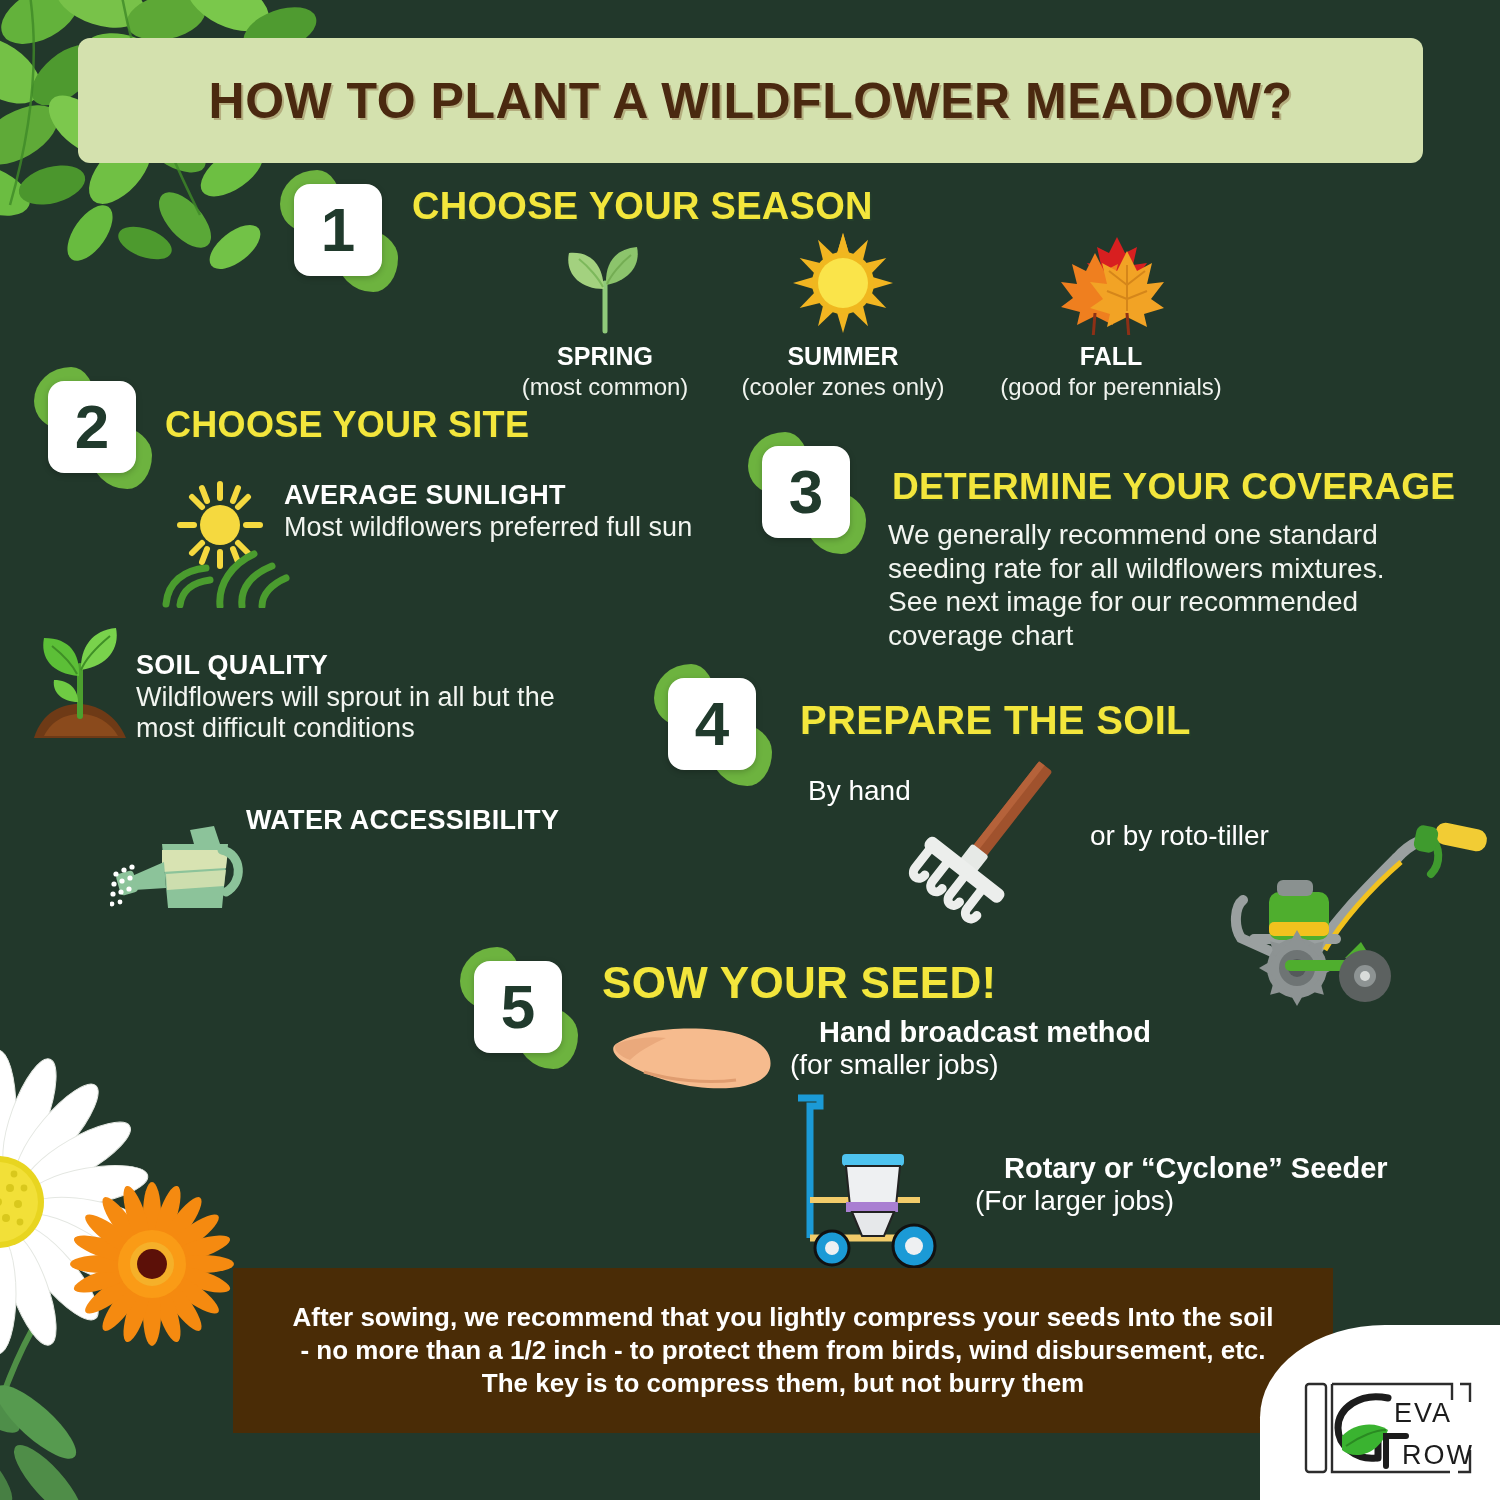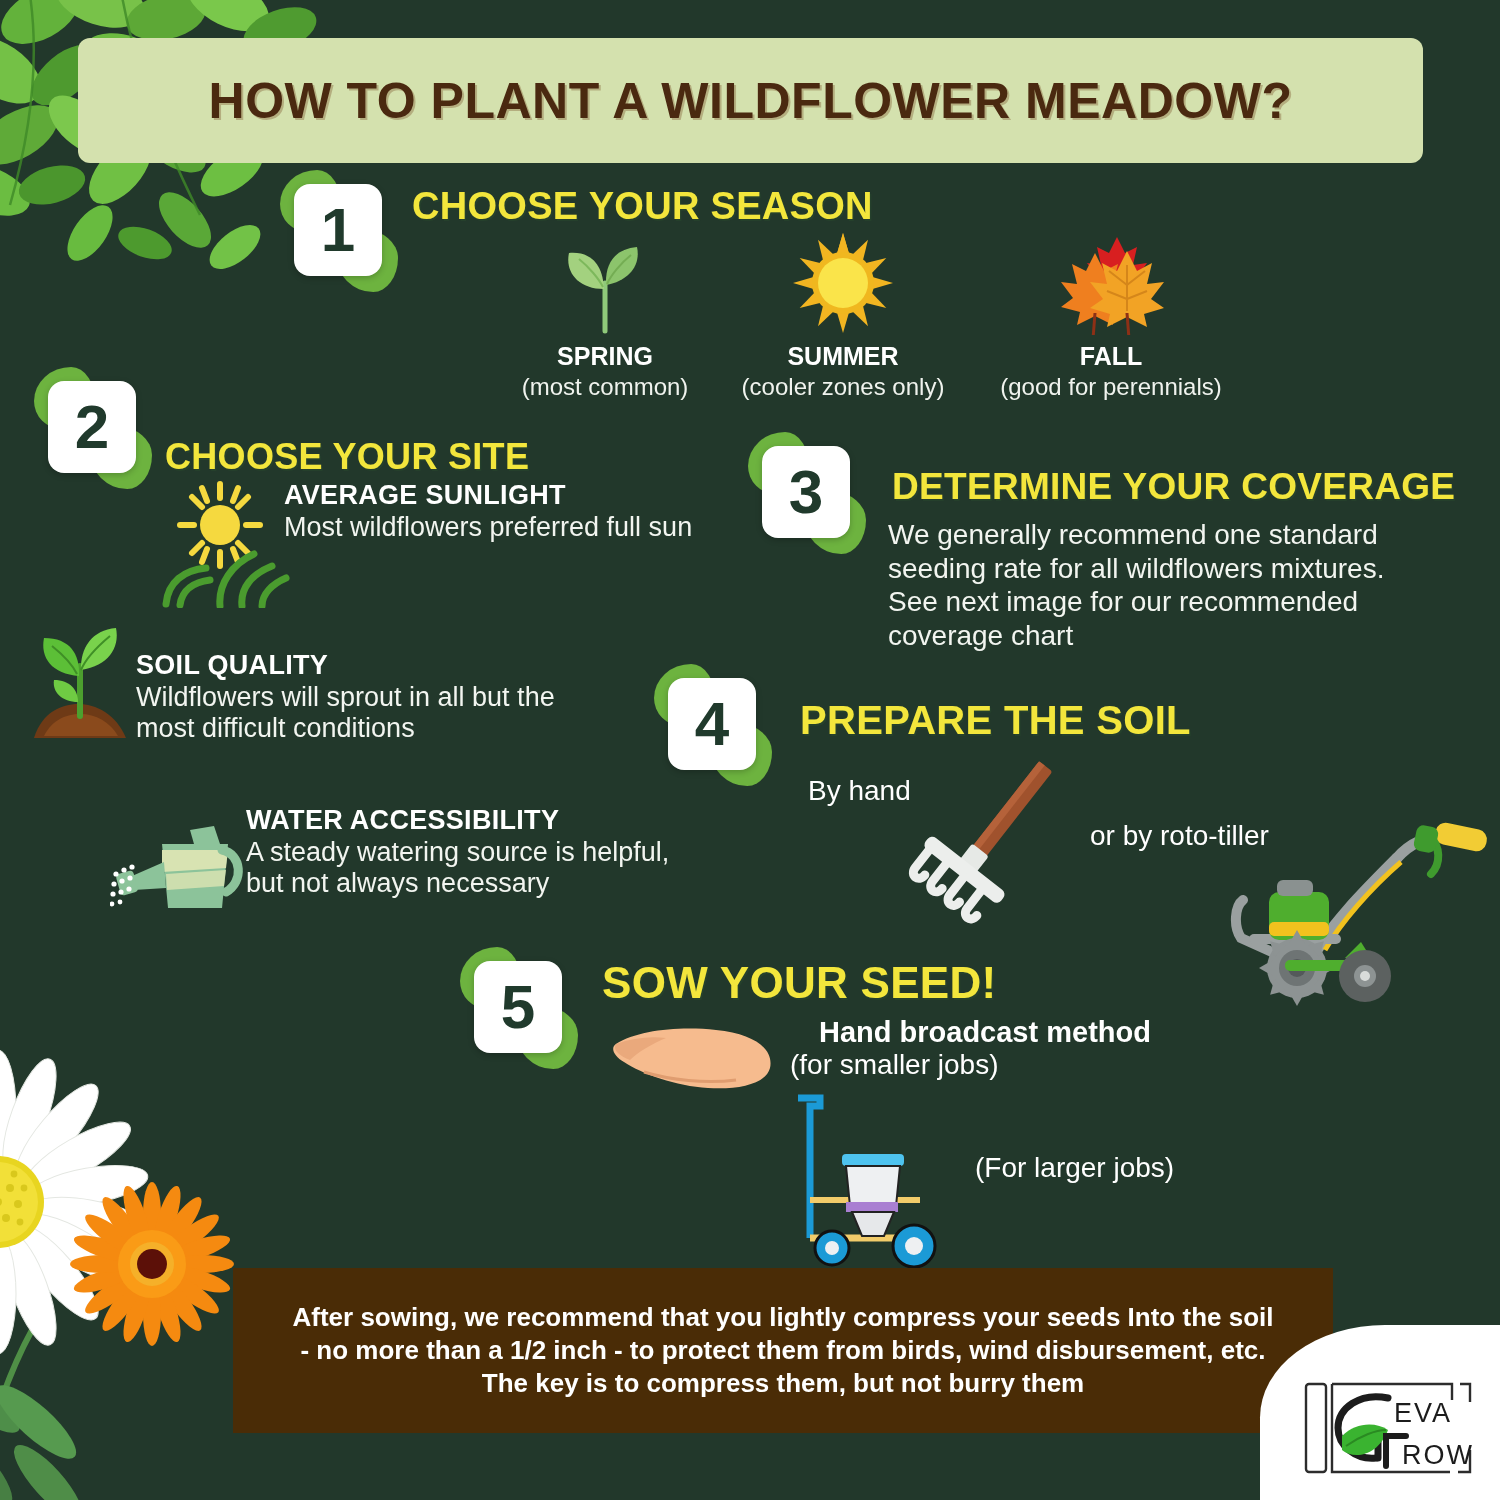--- a/index.html
+++ b/index.html
@@ -206,21 +206,21 @@
     <div class="sub">(good for perennials)</div>
   </div>
 
   <div class="badge" style="left:40px; top:375px;">
     <div class="blobA"></div>
     <div class="blobB"></div>
     <div class="sq">
       <span class="num">2</span>
     </div>
   </div>
-  <div class="yhead" style="left:165px; top:404px; font-size:36px;margin-top:32px;">CHOOSE YOUR SITE</div>
+  <div class="yhead" style="left:165px; top:404px; font-size:36px;">CHOOSE YOUR SITE</div>
 
   <div style="position:absolute; left:158px; top:478px; width:140px; height:130px;">
     <svg class="icon-svg" width="140" height="130" viewBox="0 0 140 130">
       <g stroke="#f5d93f" stroke-width="6" stroke-linecap="round">
         <line x1="62" y1="6" x2="62" y2="20"></line>
         <line x1="62" y1="74" x2="62" y2="88"></line>
         <line x1="22" y1="47" x2="36" y2="47"></line>
         <line x1="88" y1="47" x2="102" y2="47"></line>
         <line x1="34" y1="19" x2="44" y2="29"></line>
         <line x1="80" y1="65" x2="90" y2="75"></line>
@@ -284,21 +284,20 @@
         <circle cx="3" cy="74" r="2.6"></circle>
           <circle cx="11" cy="72" r="2.6"></circle>
           <circle cx="19" cy="69" r="2.6"></circle>
         <circle cx="2" cy="84" r="2.4"></circle>
           <circle cx="10" cy="82" r="2.4"></circle>
       </g>
     </svg>
   </div>
   <div class="siteblk" style="left:246px; top:805px; width:430px;">
     <div class="t">WATER ACCESSIBILITY</div>
-    <div class="b">A steady watering source is helpful, but not always necessary</div>
   </div>
 
   <div class="badge" style="left:754px; top:440px;">
     <div class="blobA"></div>
     <div class="blobB"></div>
     <div class="sq">
       <span class="num">3</span>
     </div>
   </div>
   <div class="yhead" style="left:892px; top:466px; font-size:37px;">DETERMINE YOUR COVERAGE</div>
@@ -400,20 +399,21 @@
       <path d="M66 76 L120 76 L116 116 L70 116 Z" fill="#eef0f2" stroke="#222" stroke-width="2"></path>
       <rect x="66" y="112" width="52" height="10" fill="#a97fd2"></rect>
       <path d="M72 122 L114 122 L104 146 L82 146 Z" fill="#e6e8ea" stroke="#222" stroke-width="2"></path>
       <circle cx="52" cy="158" r="17" fill="#1b9ad6" stroke="#111" stroke-width="3"></circle>
       <circle cx="52" cy="158" r="7" fill="#eef0f2"></circle>
       <circle cx="134" cy="156" r="21" fill="#1b9ad6" stroke="#111" stroke-width="3"></circle>
       <circle cx="134" cy="156" r="9" fill="#eef0f2"></circle>
     </svg>
   </div>
   <div class="cap" style="left:975px; top:1152px;">
+    <div class="l1">Rotary or “Cyclone” Seeder</div>
     <div class="l2">(For larger jobs)</div>
   </div>
 
   <div class="flower-cluster">
     <svg viewBox="0 0 330 480" xmlns="http://www.w3.org/2000/svg">
 
       <g>
         <path d="M92 300 C70 340 48 400 34 466" stroke="#4f8f46" stroke-width="6" fill="none"></path>
         <ellipse cx="40" cy="372" rx="48" ry="15" fill="#4e8e49" transform="rotate(36 40 372)"></ellipse>
         <ellipse cx="96" cy="392" rx="52" ry="16" fill="#569a4f" transform="rotate(42 96 392)"></ellipse>

